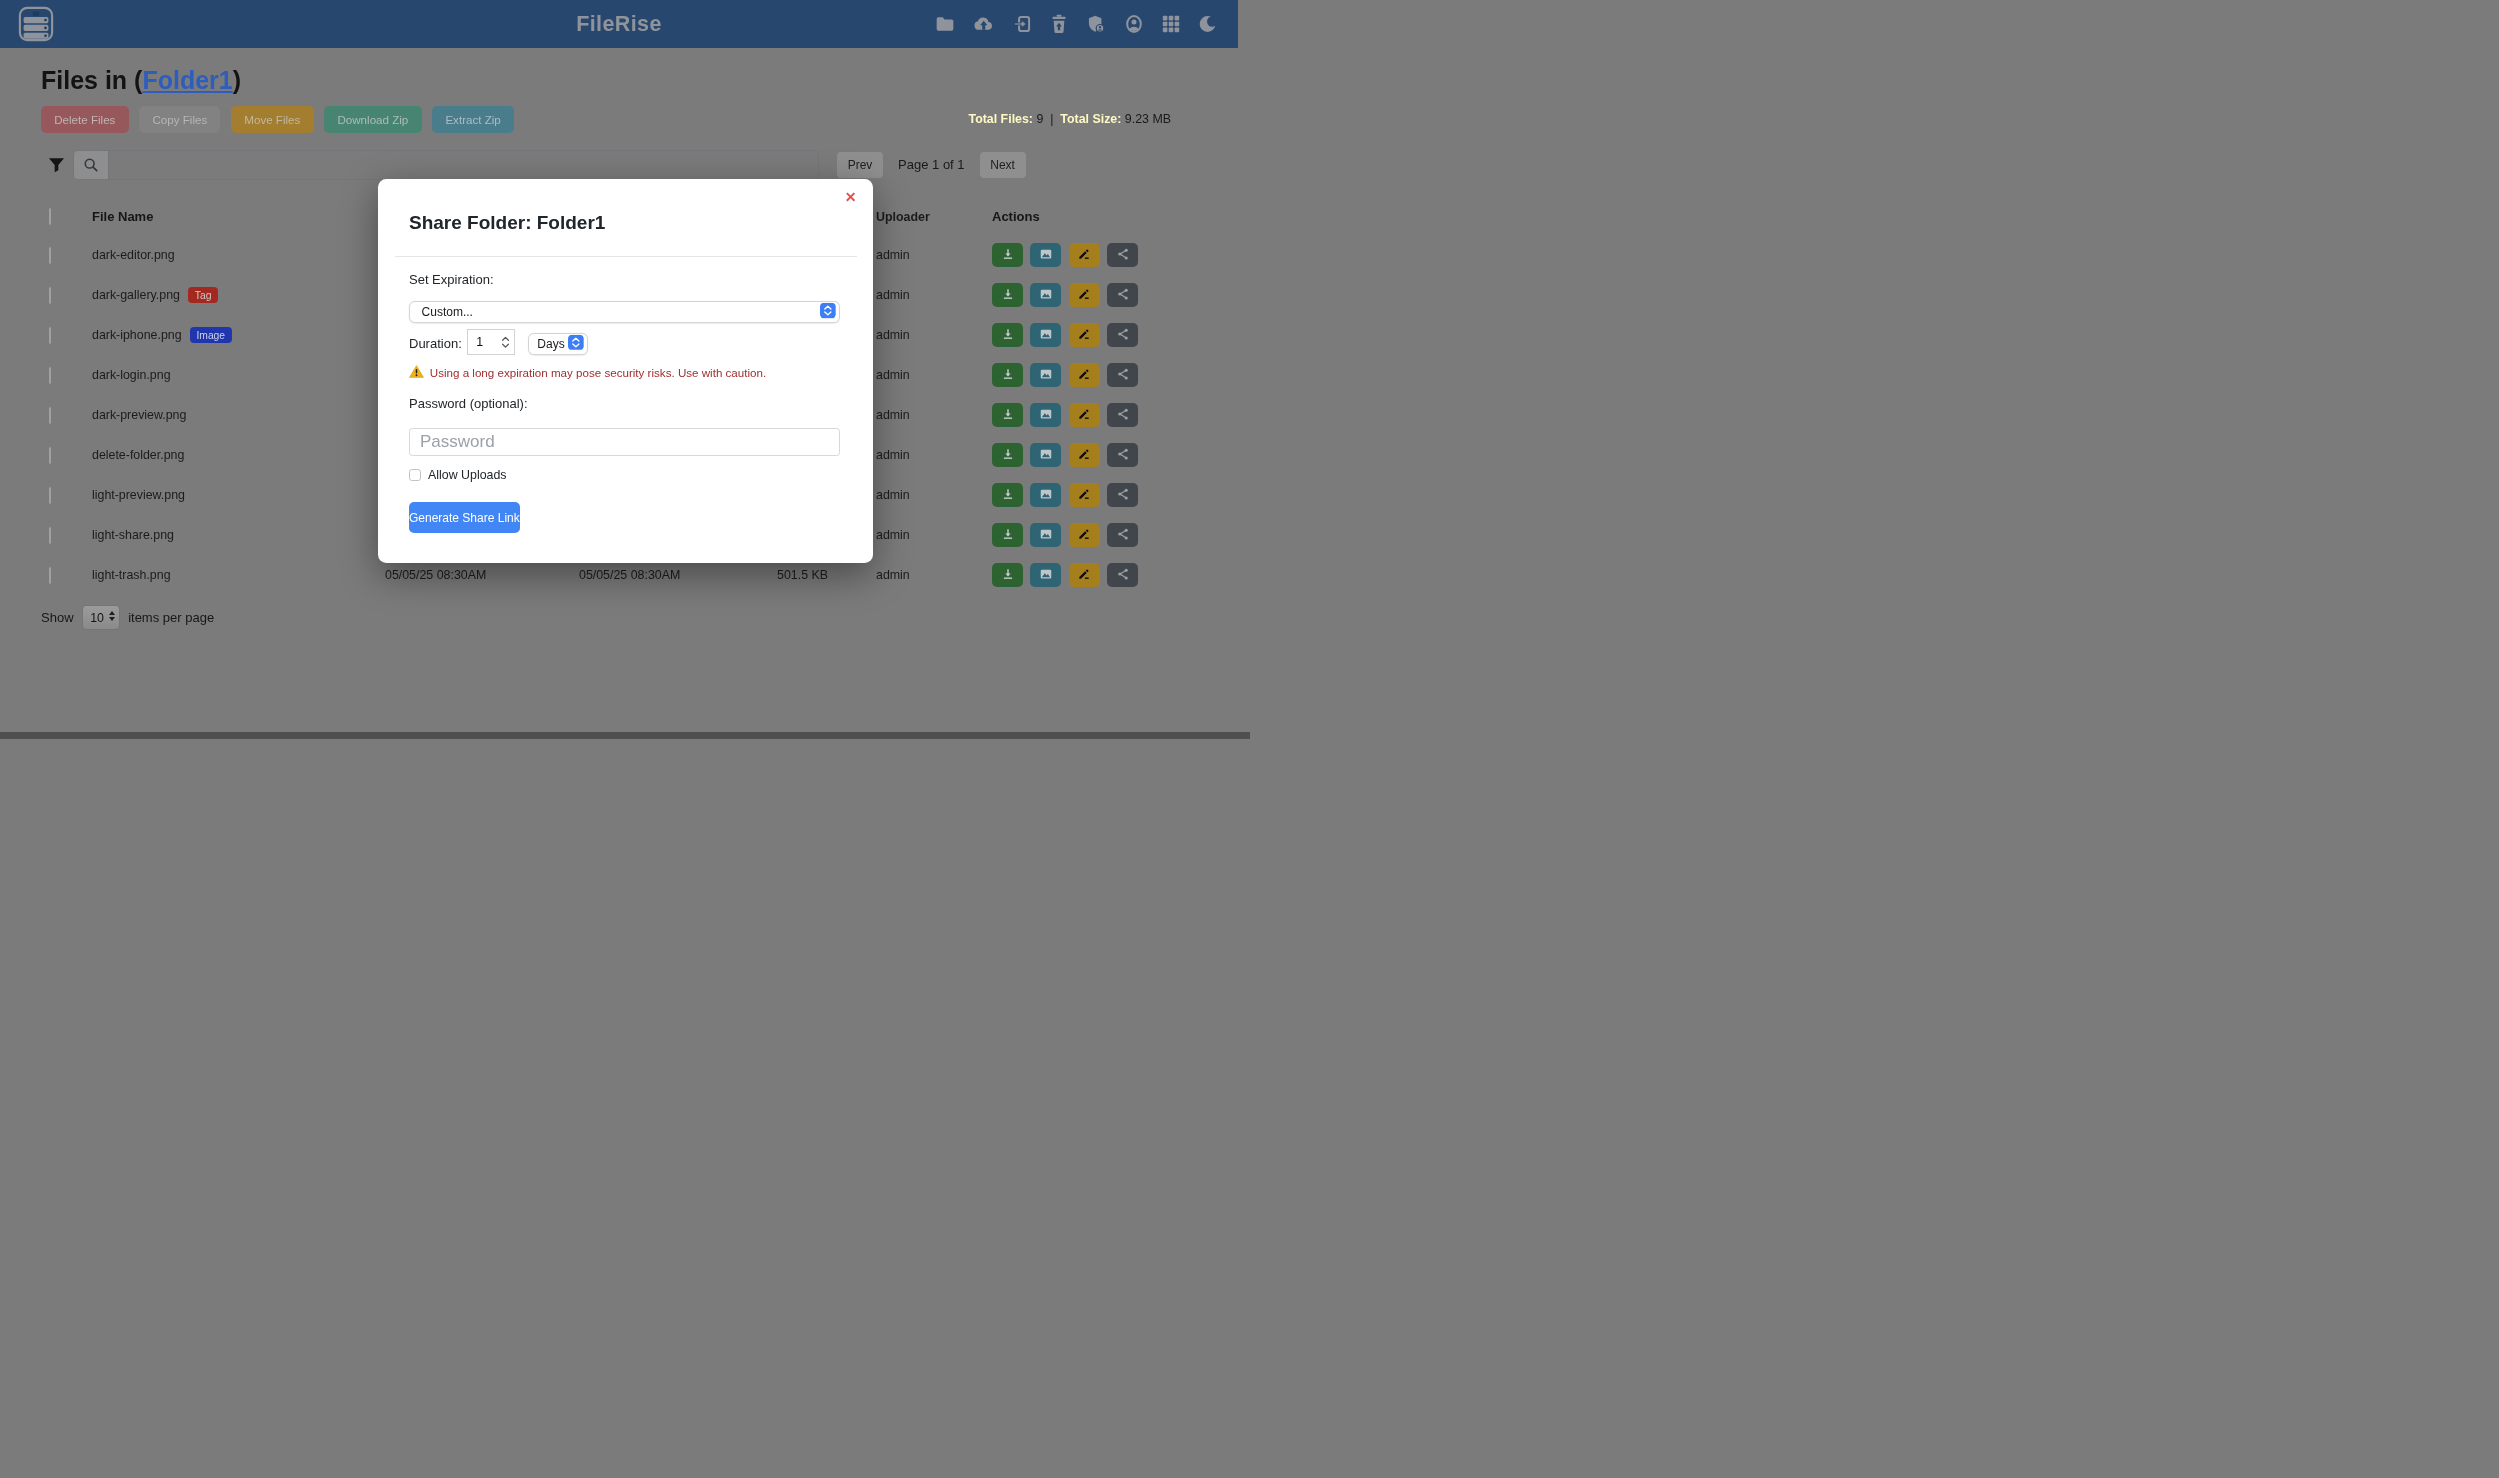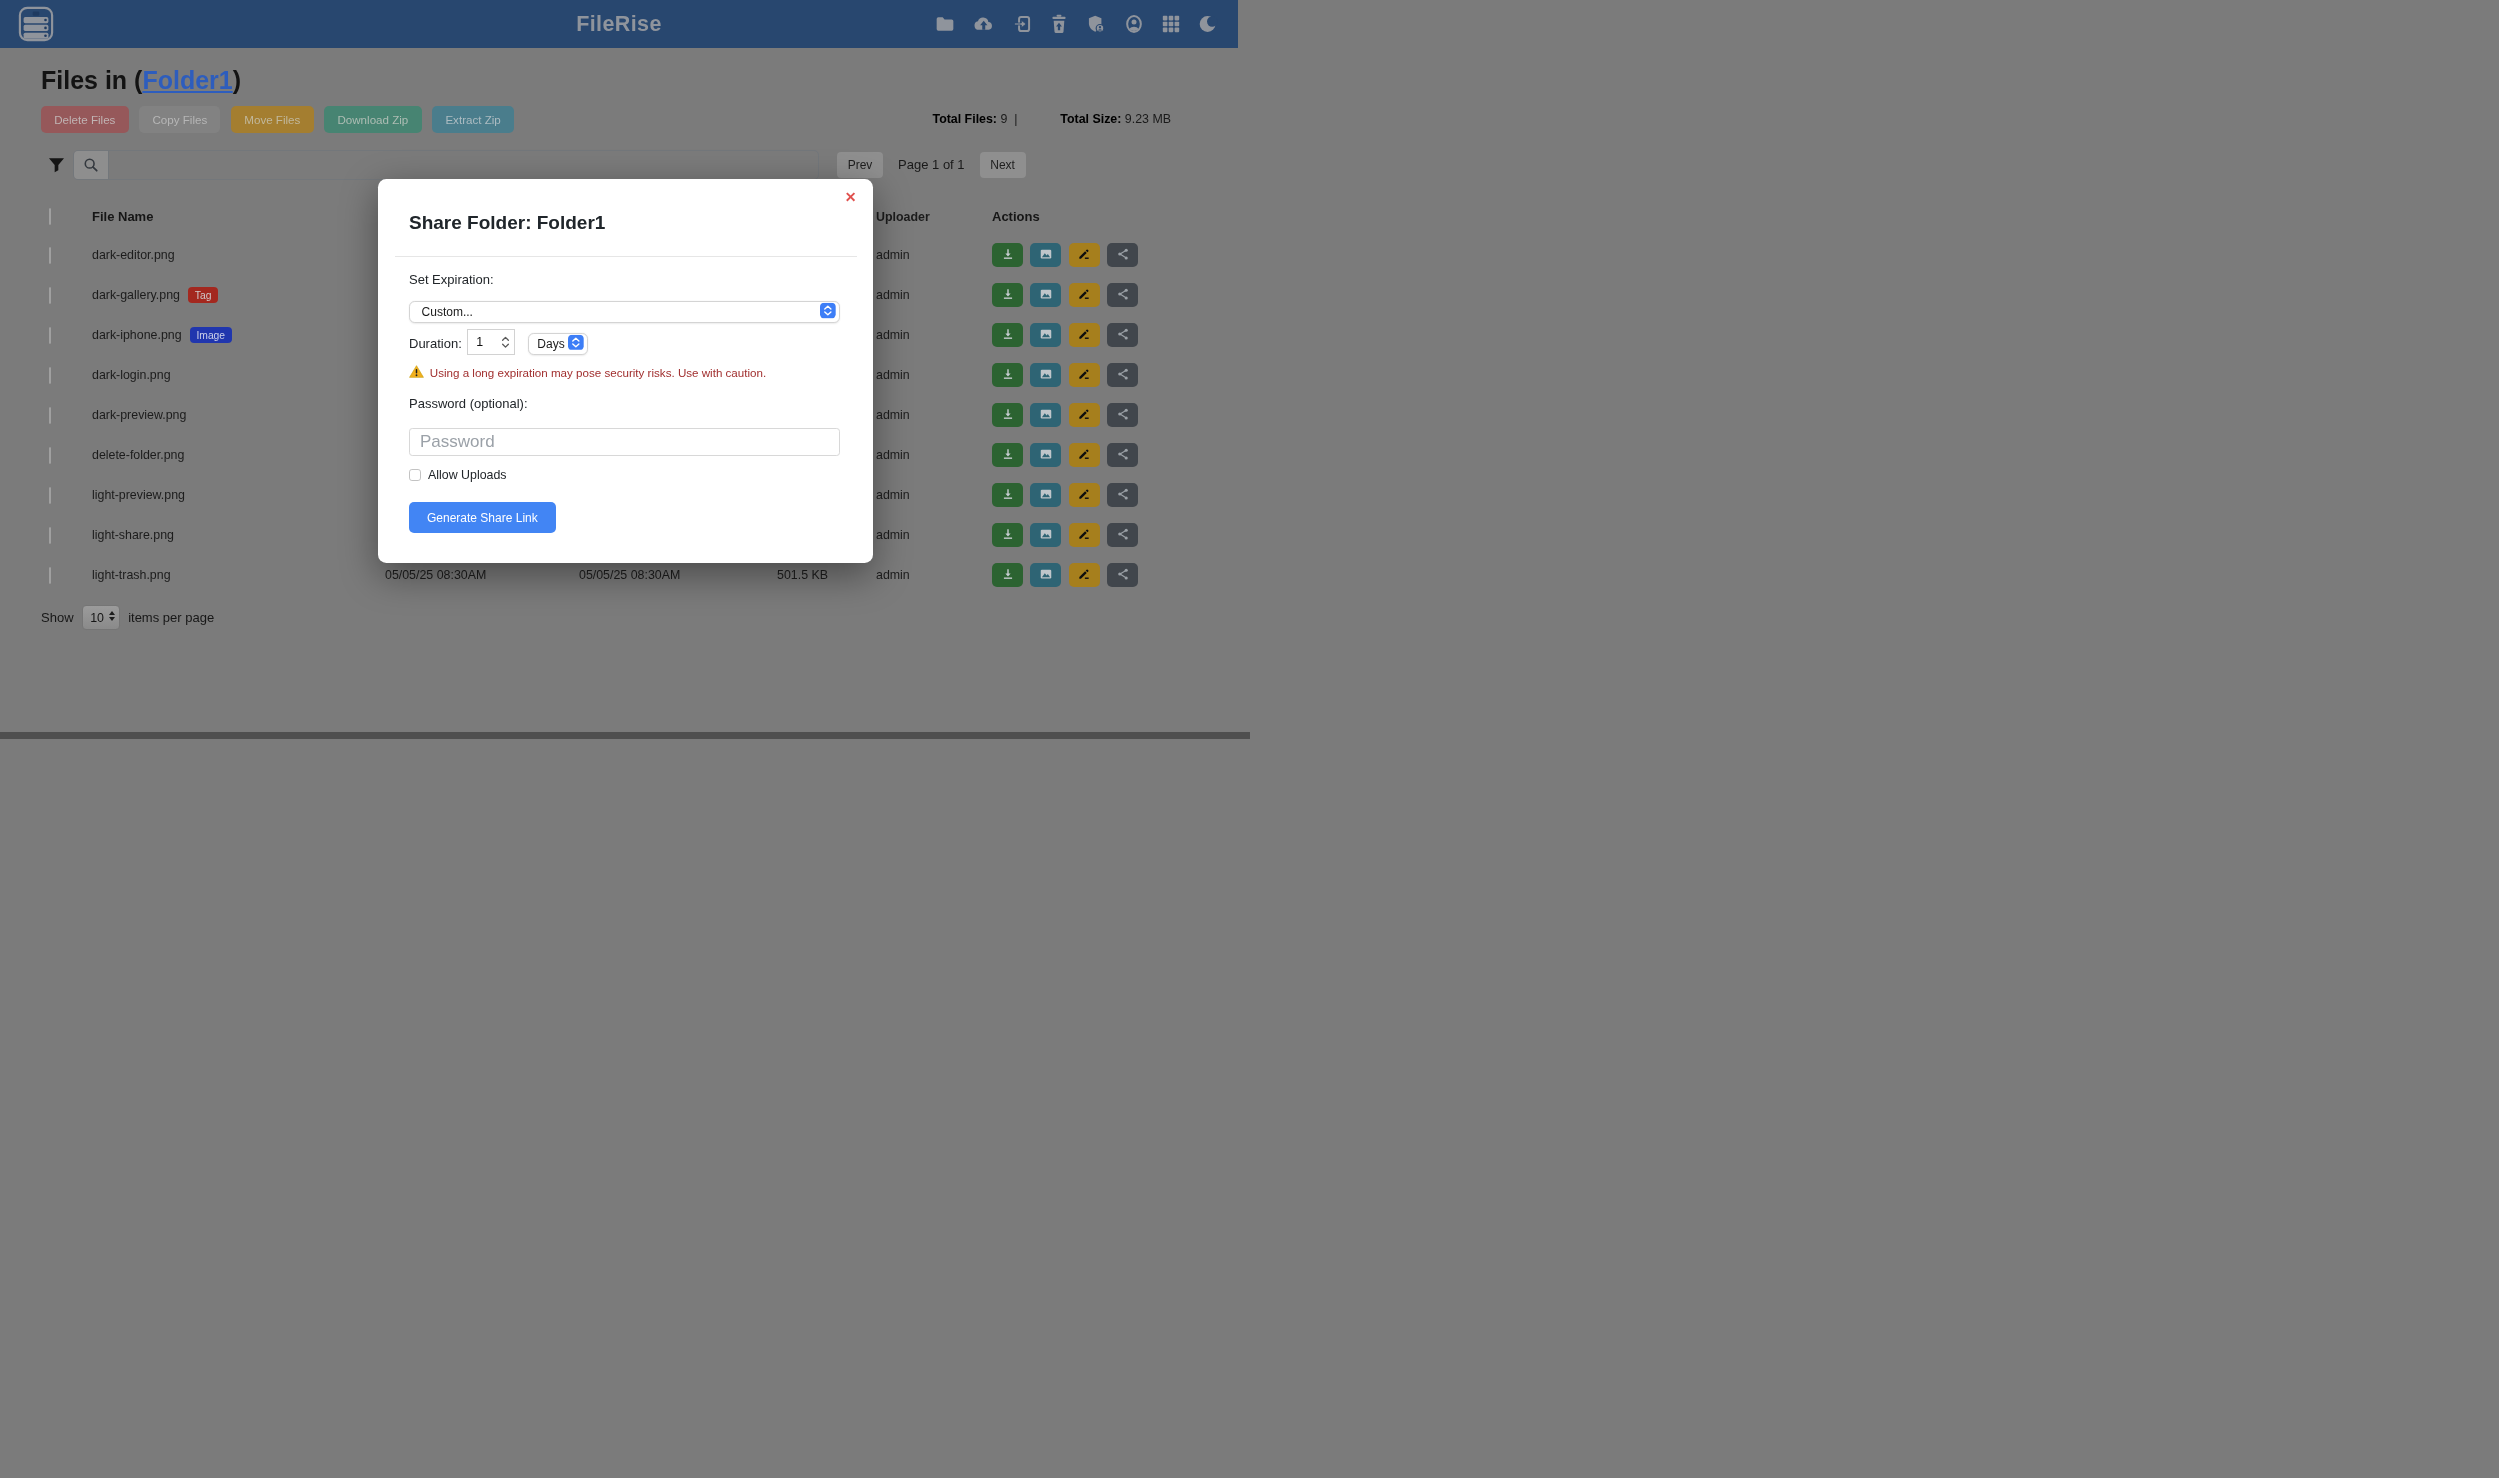--- a/index.html
+++ b/index.html
@@ -19,21 +19,21 @@
 
   .toolbar { position:absolute; left:41px; top:106px; display:flex; gap:10.7px; }
   .tbtn { height:27px; padding:0 13.2px; border:none; border-radius:5px; font-size:11.6px; font-family:inherit; }
   .tbtn.delete { background:#96585a; color:#c0b4b4; }
   .tbtn.copy   { background:#828282; color:#b6b6b6; }
   .tbtn.move   { background:#a47e30; color:#c1b89d; }
   .tbtn.dzip   { background:#478472; color:#aebdb4; }
   .tbtn.ezip   { background:#4a7d8c; color:#adbcc2; }
 
   .stats { position:absolute; right:79px; top:112px; font-size:12.4px; color:#1a1a1a; }
-  .stats b { color:#000000;margin-left:36px; }
+  .stats b { color:#fef9c3; }
 
   .search-row { position:absolute; left:0; top:150px; width:100%; height:30px; }
   .funnel { position:absolute; left:47px; top:5px; }
   .search-group { position:absolute; left:73px; top:0; width:746px; height:30px; display:flex; border:0.8px solid #73777b; border-radius:5px; overflow:hidden; }
   .search-addon { width:35px; background:#8e8e8e; border-right:0.8px solid #73777b; display:flex; align-items:center; justify-content:center; }
   .search-input { flex:1; border:none; outline:none; background:#878787; font-size:12.4px; color:#2a2a2a; padding:0 10px; font-family:inherit; }
   .search-input::placeholder { color:#4e545b; opacity:1; }
   .pager { position:absolute; left:837px; top:1.7px; display:flex; align-items:center; gap:15px; }
   .pbtn { height:26px; padding:0 10.7px; background:#8f8f8f; color:#1e1e1e; border:none; border-radius:4.1px; font-size:12px; font-family:inherit; }
   .pager .plabel { font-size:13px; color:#191919; }
@@ -78,21 +78,21 @@
   .mac-select .stepper { position:absolute; right:2.9px; top:50%; transform:translateY(-50%); }
   .exp-select { left:31px; right:33px; top:122px; height:22px; padding-left:11.6px; }
   .unit-select { left:150px; top:154px; width:60px; height:21.5px; padding-left:8.3px; }
   .num-input { position:absolute; left:89px; top:150px; width:48px; height:26px; border:0.8px solid #d2d2d2; background:#fff; font-size:12.4px; color:#111; display:flex; align-items:center; padding-left:8.3px; }
   .num-spin { position:absolute; right:4.1px; top:4.1px; display:flex; flex-direction:column; gap:0.8px; }
   .warn { position:absolute; left:31px; top:186px; display:flex; align-items:center; gap:5.8px; font-size:11.6px; color:#a12f2f; }
   .pw-input { position:absolute; left:31px; right:33px; top:249px; height:28px; border:0.8px solid #d8d8d8; border-radius:3.3px; font-size:17px; padding:0 10px; font-family:inherit; color:#222; outline:none; }
   .pw-input::placeholder { color:#9ba1a8; opacity:1; }
   .allow { position:absolute; left:31px; top:289px; display:flex; align-items:center; gap:6.6px; font-size:12.4px; color:#22262a; }
   .m-cbx { width:12.4px; height:12.4px; border:1.2px solid #c3c3c3; border-radius:2.9px; background:#fff; }
-  .gen-btn { position:absolute; left:31px; top:323px; height:31px; padding:0 18px; background:#4285f4; color:#ffffff; border:none; border-radius:5px; font-size:12px; font-weight:500; font-family:inherit; }
+  .gen-btn { position:absolute; left:31px; top:323px; height:31px; padding:0 0; background:#4285f4; color:#ffffff; border:none; border-radius:5px; font-size:12px; font-weight:500; font-family:inherit; }
 </style>
 </head>
 <body>
 
 <div class="navbar">
   <div class="logo">
     <svg width="38" height="38" viewBox="0 0 46 46">
       <rect x="3.5" y="3.5" width="39" height="39" rx="9" fill="none" stroke="#8f949c" stroke-width="2.6"></rect>
       <rect x="19" y="8" width="8" height="5" rx="1.5" fill="#1e3a60"></rect>
       <rect x="8" y="14.5" width="30" height="7.5" rx="2" fill="#8f949c"></rect>

